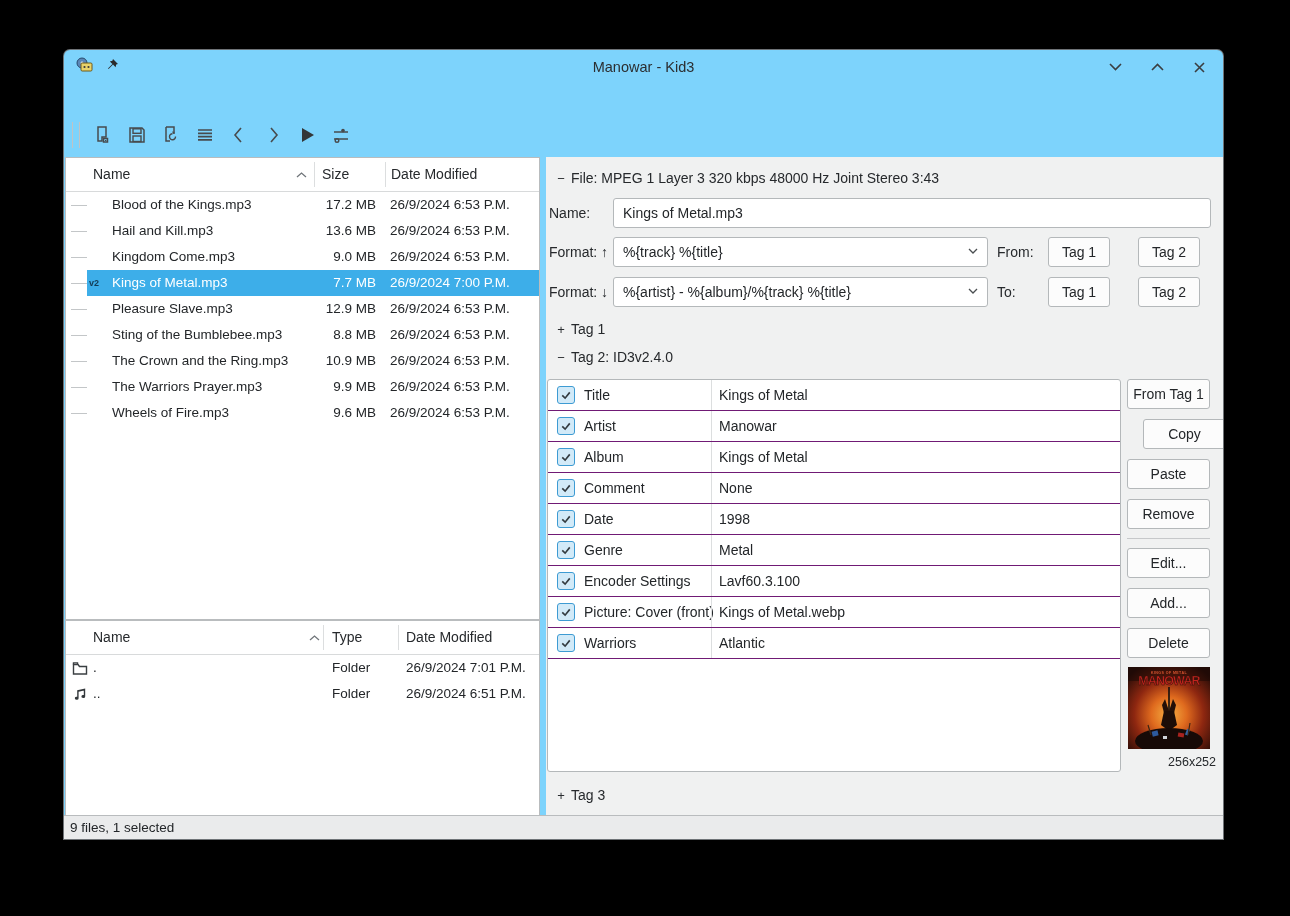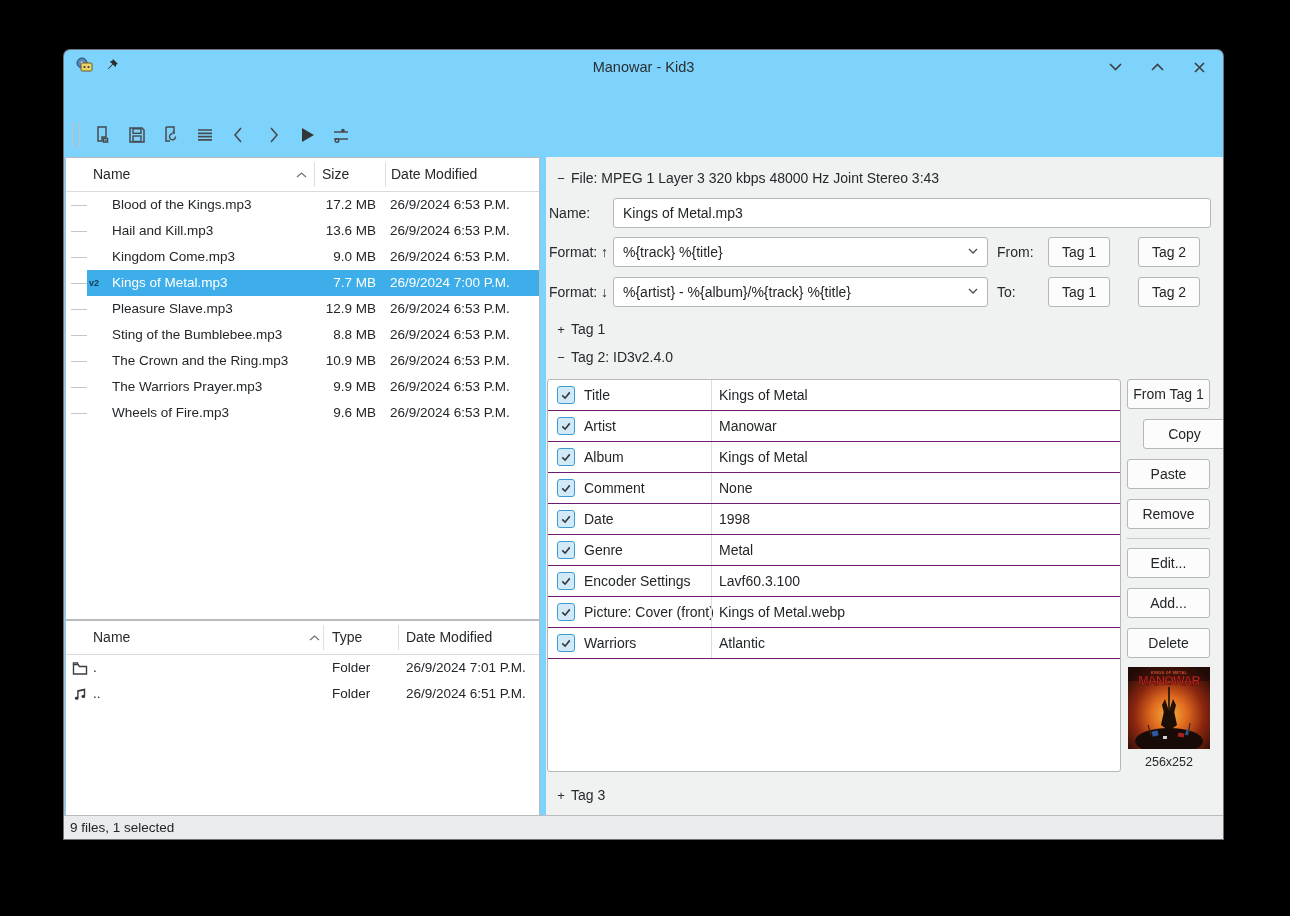--- a/index.html
+++ b/index.html
@@ -436,21 +436,21 @@
           <path d="M37 32l4 12 4-12 3 6-2 8h-10l-2-8z" fill="#231008"></path>
           <path d="M36 44h10l3 14-8 6-8-6z" fill="#1c0d07"></path>
           <ellipse cx="41" cy="74" rx="34" ry="13" fill="#170a07"></ellipse>
           <rect x="24" y="64" width="6" height="5" fill="#2d5a9e" transform="rotate(-14 27 66)"></rect>
           <rect x="50" y="66" width="6" height="4" fill="#a8231f" transform="rotate(10 53 68)"></rect>
           <rect x="35" y="69" width="4" height="3" fill="#cfd3d8"></rect>
           <rect x="58" y="62" width="3" height="6" fill="#32629f" transform="rotate(22 59 65)"></rect>
           <path d="M20 58l3 10M62 56l-2 12" stroke="#3c2412" stroke-width="1.2"></path>
         </svg>
       </div>
-      <div class="art-caption" style="left:576px;top:598px;width:94px;">256x252</div>
+      <div class="art-caption" style="left:576px;top:598px;width:94px;text-align:right;">256x252</div>
 
       <span class="sec-toggle" style="left:8px;top:630px;">+</span>
       <span class="sec-label" style="left:25px;top:630px;">Tag 3</span>
     </div>
 
     <div class="statusbar">
       <span>9 files, 1 selected</span>
     </div>
 
   </div>

